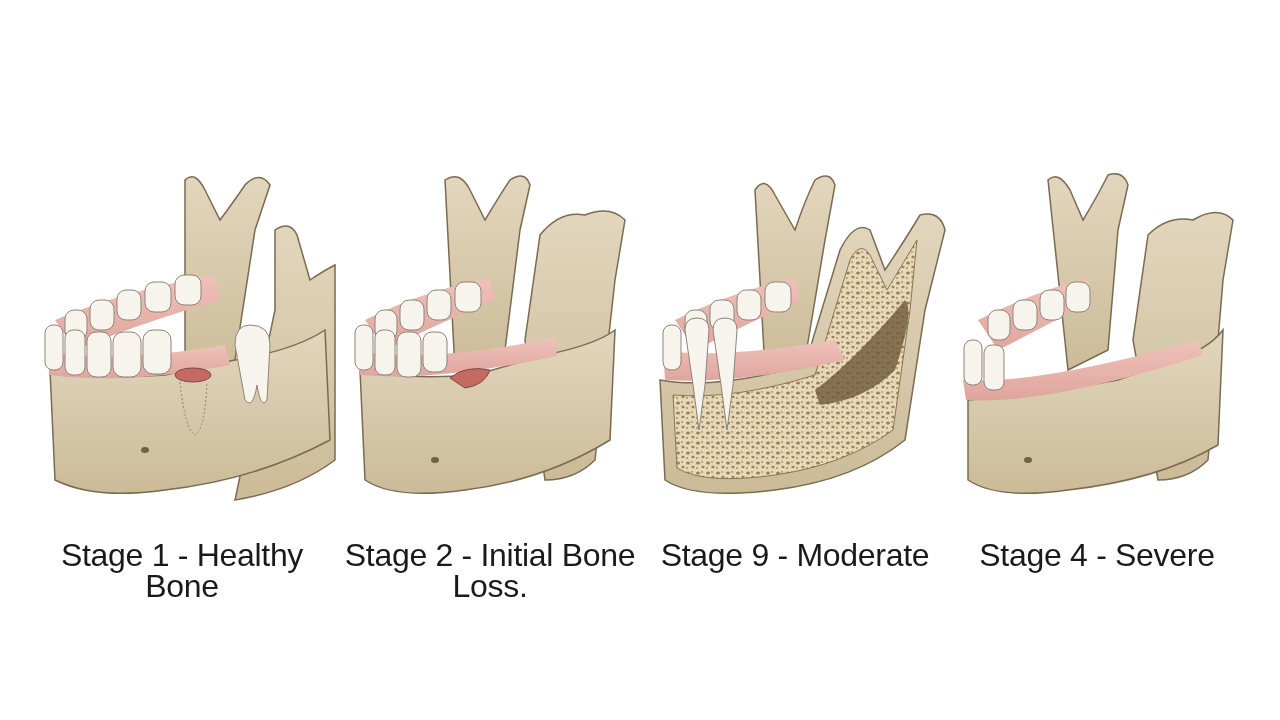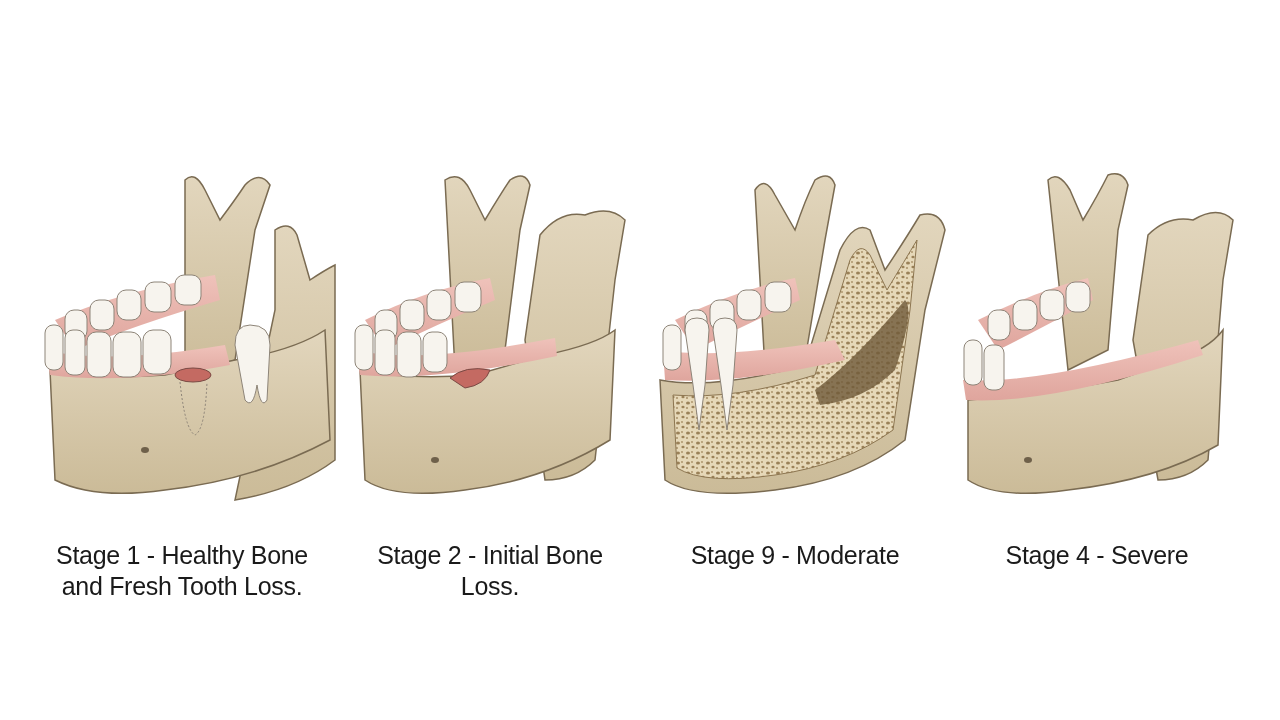--- a/index.html
+++ b/index.html
@@ -1,19 +1,19 @@
 <!DOCTYPE html>
 <html><head>
 <meta charset="utf-8">
 <style>
   html,body{margin:0;padding:0;background:#ffffff;}
   body{width:1280px;height:720px;position:relative;overflow:hidden;font-family:"Liberation Sans","DejaVu Sans",sans-serif;}
   .panel{position:absolute;top:160px;width:300px;height:360px;}
   .panel svg{width:100%;height:100%;overflow:visible;}
-  .caption{position:absolute;top:540px;width:300px;text-align:center;font-size:25px;line-height:31px;color:#1a1a1a;letter-spacing:-0.3px;}
+  .caption{position:absolute;top:540px;width:300px;text-align:center;font-size:32px;line-height:31px;color:#1a1a1a;letter-spacing:-0.3px;}
   .caption span{display:block;}
 </style>
 </head>
 <body>
 
 <svg width="0" height="0" style="position:absolute">
   <defs>
     <linearGradient id="boneGrad" x1="0" y1="0" x2="0" y2="1">
       <stop offset="0" stop-color="#e2d6bd"></stop>
       <stop offset="1" stop-color="#cbbb98"></stop>
@@ -66,21 +66,20 @@
 
     <g fill="#f7f4ee" stroke="#8d8478" stroke-width="1">
       <path d="M200 185 Q200 165 215 165 Q235 165 235 185 L232 240 Q226 250 222 225 Q218 250 210 240 Z"></path>
     </g>
 
     <ellipse cx="110" cy="290" rx="4" ry="3" fill="#6e604a"></ellipse>
   </svg>
 </div>
 <div class="caption" style="left:32px;">
   <span>Stage 1 - Healthy Bone</span>
-  <span>and Fresh Tooth Loss.</span>
 </div>
 
 <div class="panel" style="left:345px;">
   <svg viewBox="0 0 300 360">
     <path d="M195 75 Q215 50 240 55 Q265 45 280 60 L270 120 L250 300 Q230 320 200 320 L180 180 Z" fill="url(#boneGrad)" stroke="#7a6b52" stroke-width="1.5"></path>
     <path d="M100 20 Q115 10 125 30 L140 60 Q155 35 165 20 Q180 10 185 25 L175 70 L160 190 L110 210 Z" fill="url(#boneGrad)" stroke="#7a6b52" stroke-width="1.5"></path>
     <path d="M20 160 Q80 130 145 118 L150 140 Q90 165 40 190 Z" fill="url(#gumGrad)"></path>
     <g fill="#f7f4ee" stroke="#8d8478" stroke-width="1">
       <rect x="30" y="150" width="22" height="30" rx="9"></rect>
       <rect x="55" y="140" width="24" height="30" rx="9"></rect>

